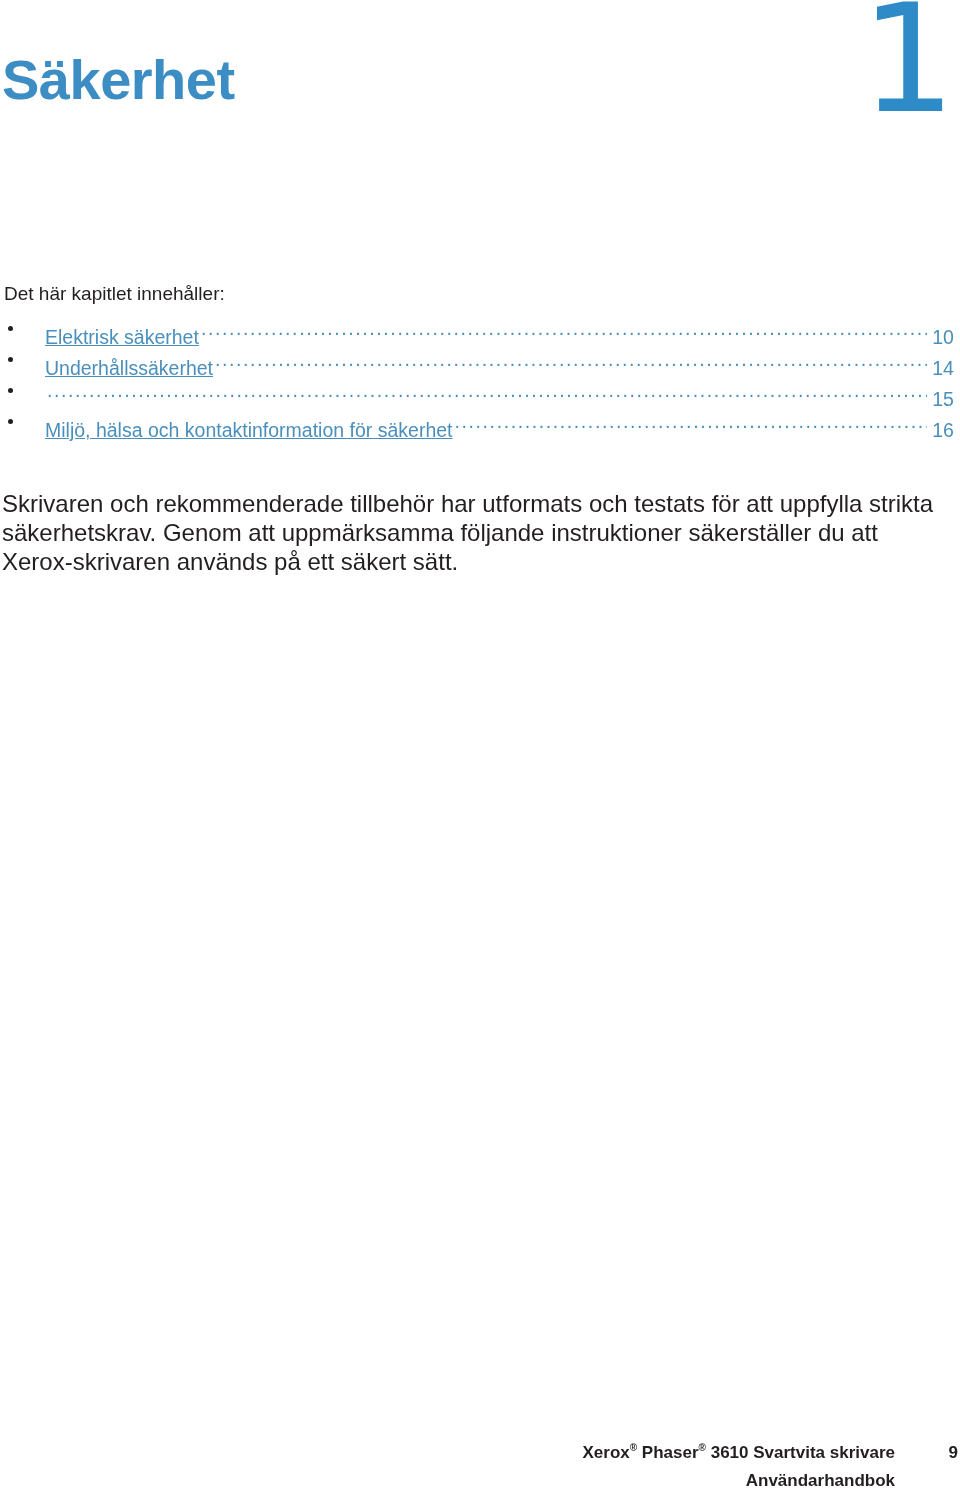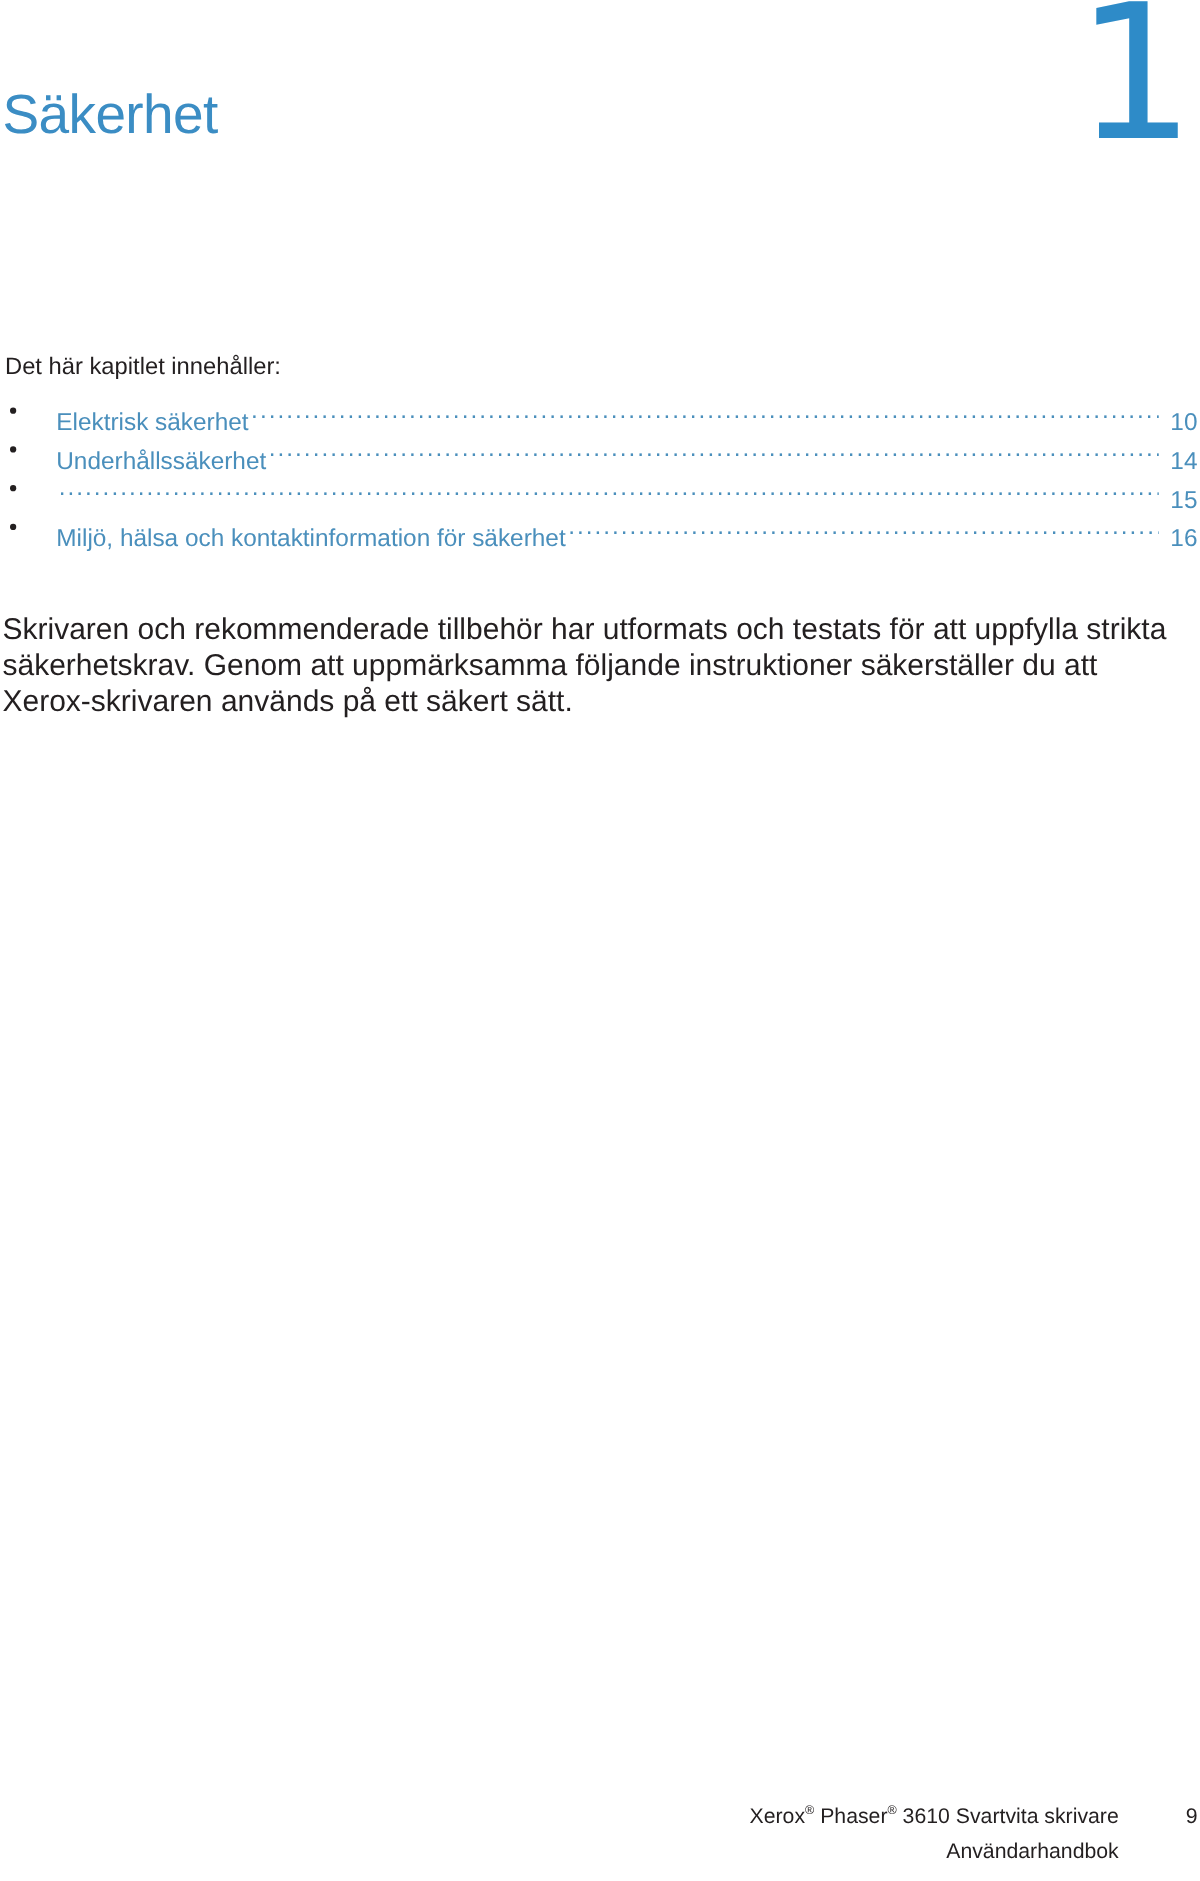--- a/index.html
+++ b/index.html
@@ -23,24 +23,24 @@
   .chapter-header {
     position: absolute;
     left: 0;
     top: 0;
     width: 960px;
     height: 150px;
   }
   .chapter-title {
     position: absolute;
     left: 2px;
-    top: 56px;
-    font-size: 44px;
+    top: 44px;
+    font-size: 56px;
     line-height: 72px;
-    font-weight: 400;
+    font-weight: 700;
     letter-spacing: -0.5px;
     color: #3b8dc4;
     white-space: nowrap;
   }
   .chapter-number {
     position: absolute;
     right: 8px;
     top: -16px;
     font-size: 150px;
     line-height: 150px;
@@ -84,20 +84,21 @@
     position: absolute;
     left: 8px;
     top: 13px;
     width: 5px;
     height: 5px;
     border-radius: 50%;
     background: #231f20;
   }
   .toc-label {
     flex: 0 0 auto;
+    text-decoration: underline;
   }
   .toc-leader {
     flex: 1 1 auto;
     overflow: hidden;
     margin: 0 1px 0 2px;
     position: relative;
     height: 31px;
   }
   .toc-leader::after {
     content: "......................................................................................................................................................................";
@@ -106,21 +107,21 @@
     bottom: 0;
     white-space: nowrap;
     letter-spacing: 1.6px;
     font-size: 19.5px;
     line-height: 31px;
     color: #4a8fbc;
   }
   .toc-page {
     flex: 0 0 auto;
     min-width: 30px;
-    text-align: right;
+    text-align: center;
     padding-right: 2px;
     color: #4a8fbc;
   }
 
   
   .body-paragraph {
     position: absolute;
     left: 2px;
     top: 489px;
     width: 936px;
@@ -131,20 +132,21 @@
     text-align: left;
   }
 
   
   .footer {
     position: absolute;
     left: 0;
     bottom: 8px;
     width: 960px;
     height: 58px;
+    font-weight: bold;
   }
   .footer-text {
     position: absolute;
     right: 65px;
     top: 0;
     width: 832px;
     text-align: right;
     font-size: 17px;
     line-height: 28px;
     color: #231f20;

